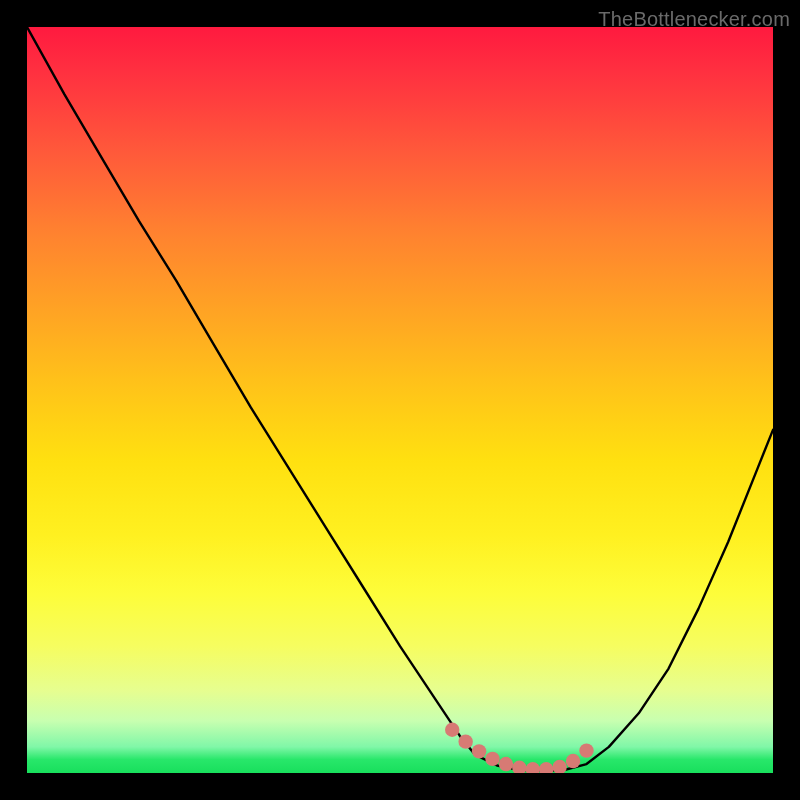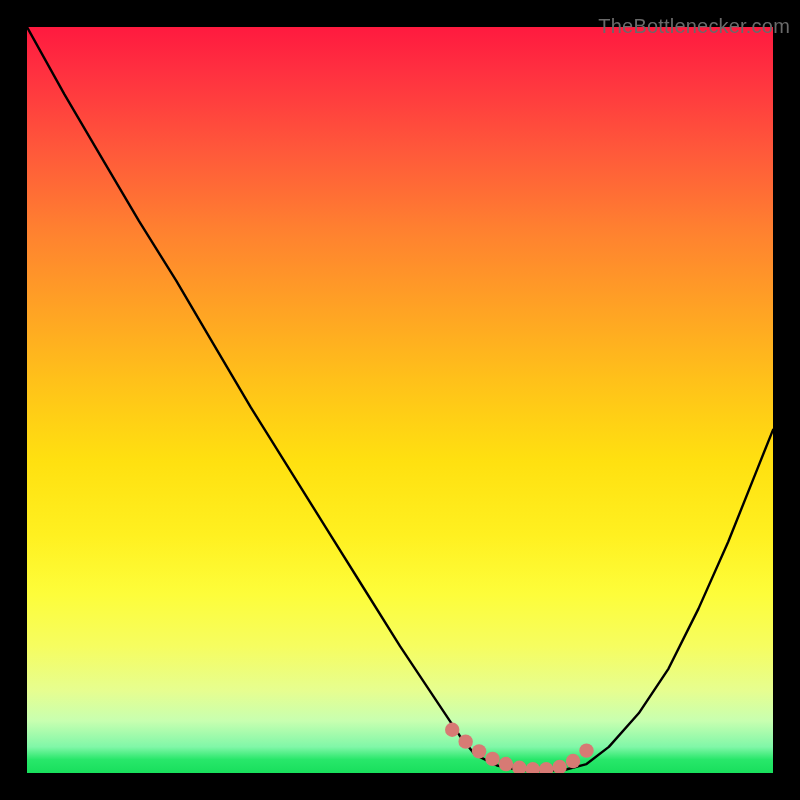--- a/index.html
+++ b/index.html
@@ -46,21 +46,21 @@
       #28e76a 98.2%,
       #18df5c 100%
     );
   }
   .curve {
     position: absolute;
     inset: 0;
   }
   .watermark {
     position: absolute;
-    top: 15px;
+    top: 8px;
     right: 10px;
     color: #6a6a6a;
     font-size: 20px;
     font-weight: 500;
     letter-spacing: 0.2px;
     user-select: none;
   }
 </style>
 </head>
 <body>

